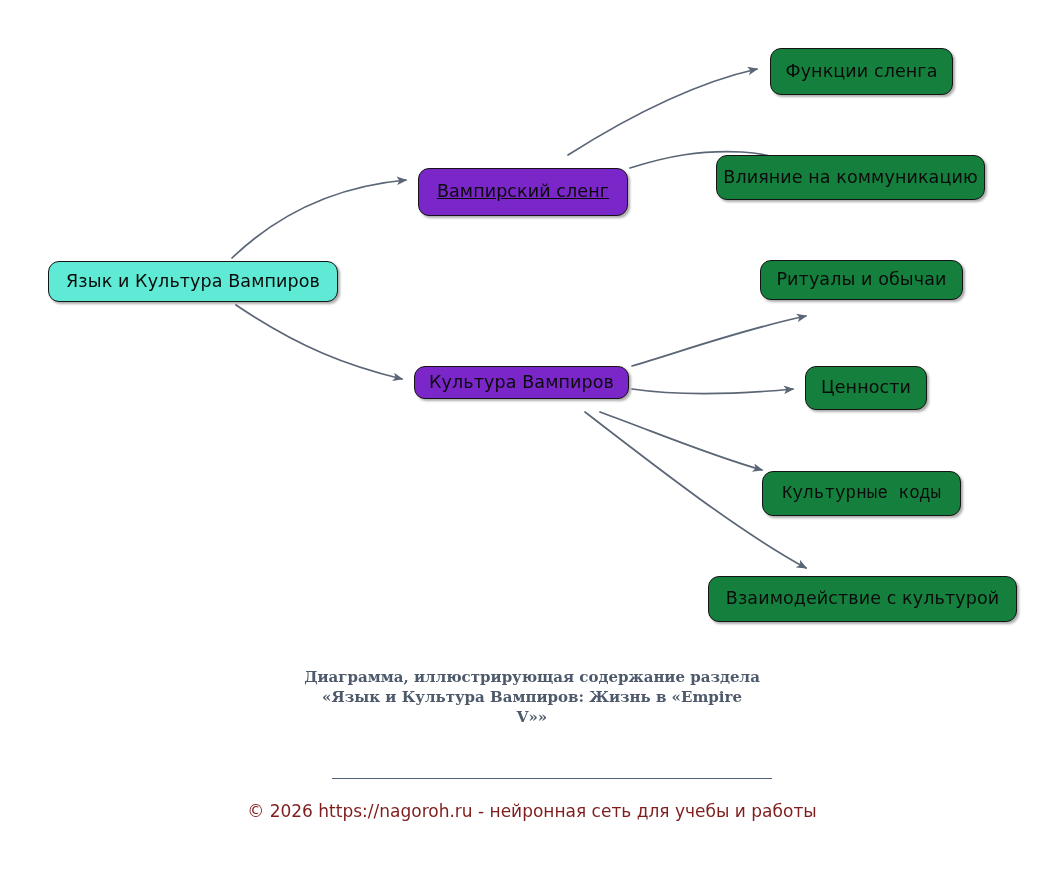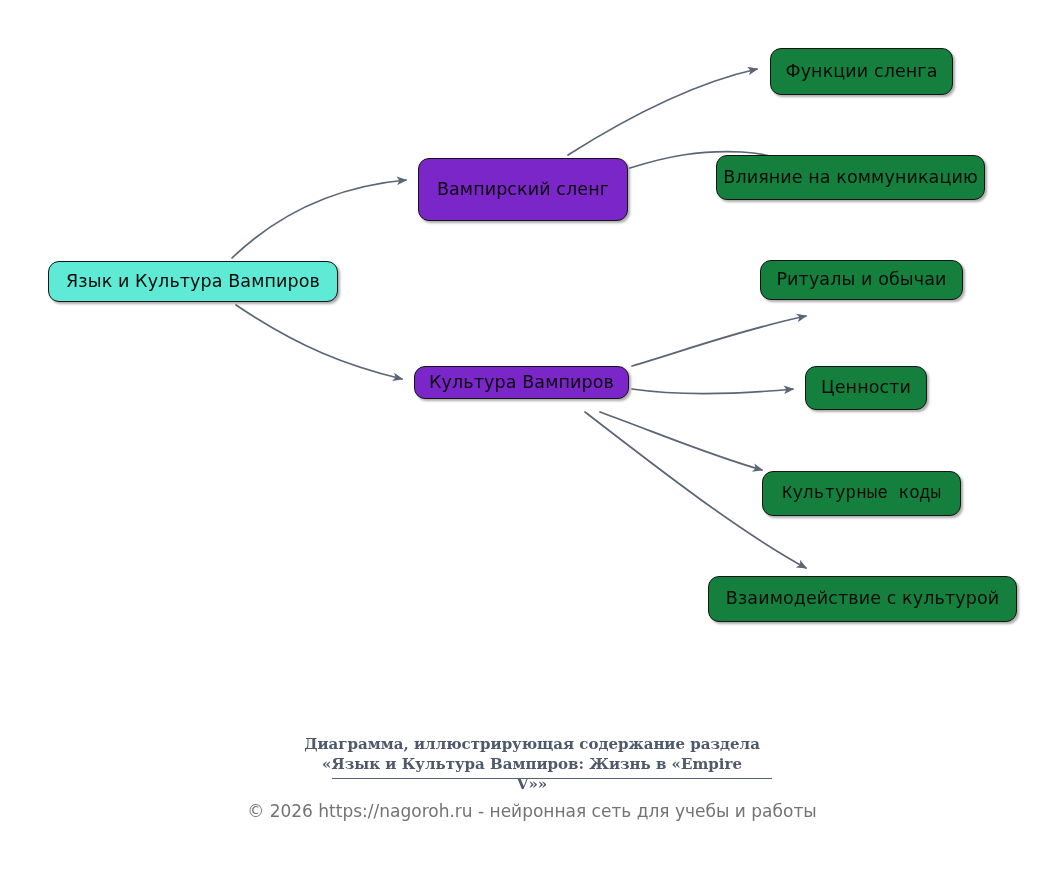--- a/index.html
+++ b/index.html
@@ -60,21 +60,21 @@
     background: #7a26c9;
   }
   .node.leaf {
     background: #15803d;
   }
 
   
   #caption {
     position: absolute;
     left: 0;
-    top: 734px;
+    top: 667px;
     width: 1064px;
     text-align: center;
     font-family: "DejaVu Serif", "Liberation Serif", serif;
     font-weight: bold;
     font-size: 15px;
     line-height: 20px;
     color: #4e5a6b;
   }
   #caption .cap-line {
     display: block;
@@ -90,21 +90,21 @@
   }
 
   #footer {
     position: absolute;
     left: 0;
     top: 798px;
     width: 1064px;
     text-align: center;
     font-size: 17px;
     line-height: 26px;
-    color: #737373;
+    color: #7f1d1d;
     font-family: "DejaVu Sans", "Liberation Sans", sans-serif;
   }
 </style>
 </head>
 <body>
 
 <div id="stage">
 
   <svg id="edges" viewBox="0 0 1064 896" width="1064" height="896" xmlns="http://www.w3.org/2000/svg">
     <defs>
@@ -121,21 +121,21 @@
         <path d="M 632,389 C 680,396 740,394 793,389"></path>
         <path d="M 600,412 C 660,434 712,456 762,470"></path>
         <path d="M 585,412 C 660,470 740,532 806,568"></path>
       </g>
   </svg>
 
   <div id="node-layer">
       <div class="node root" style="left: 48px; top: 261px; width: 290px; height: 41px;">
         <span>Язык и Культура Вампиров</span>
       </div>
-      <div class="node branch" style="left: 418px; top: 158px; width: 210px; height: 63px;">
+      <div class="node branch" style="left: 418px; top: 168px; width: 210px; height: 48px; text-decoration: underline;">
         <span>Вампирский сленг</span>
       </div>
       <div class="node branch" style="left: 414px; top: 366px; width: 215px; height: 33px;">
         <span>Культура Вампиров</span>
       </div>
       <div class="node leaf" style="left: 770px; top: 48px; width: 183px; height: 47px;">
         <span>Функции сленга</span>
       </div>
       <div class="node leaf" style="left: 716px; top: 155px; width: 269px; height: 45px;">
         <span>Влияние на коммуникацию</span>

